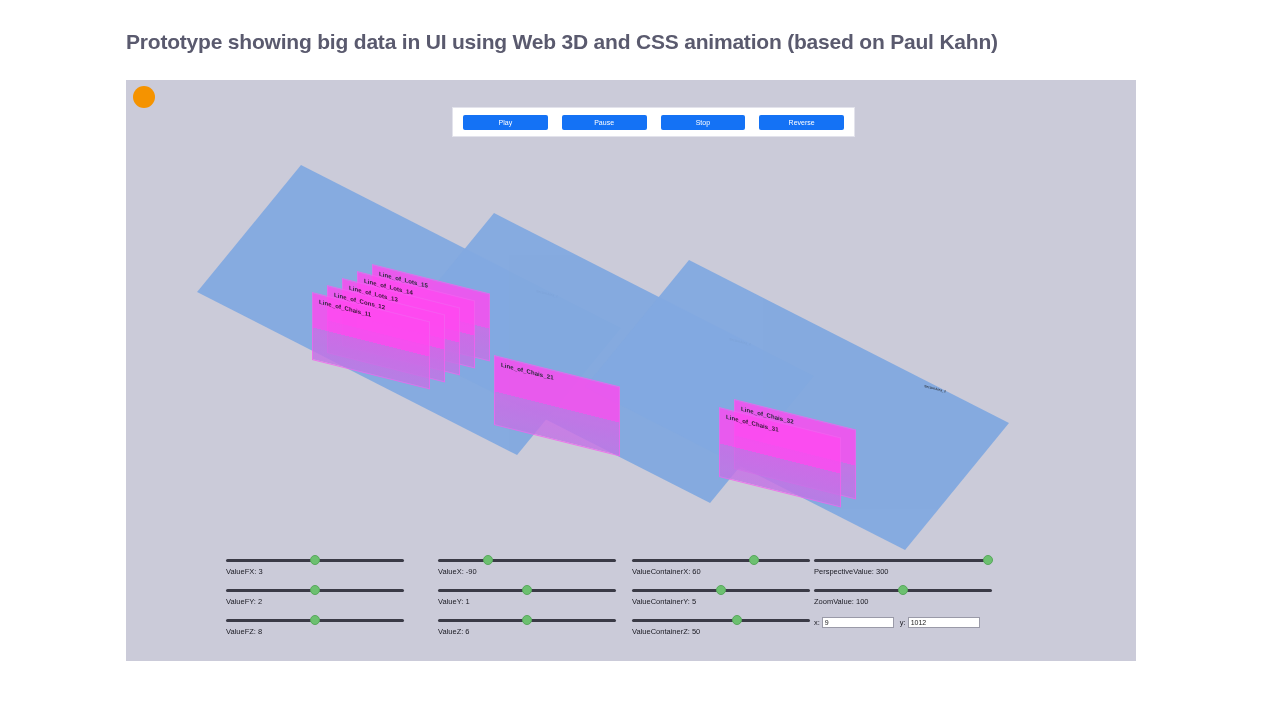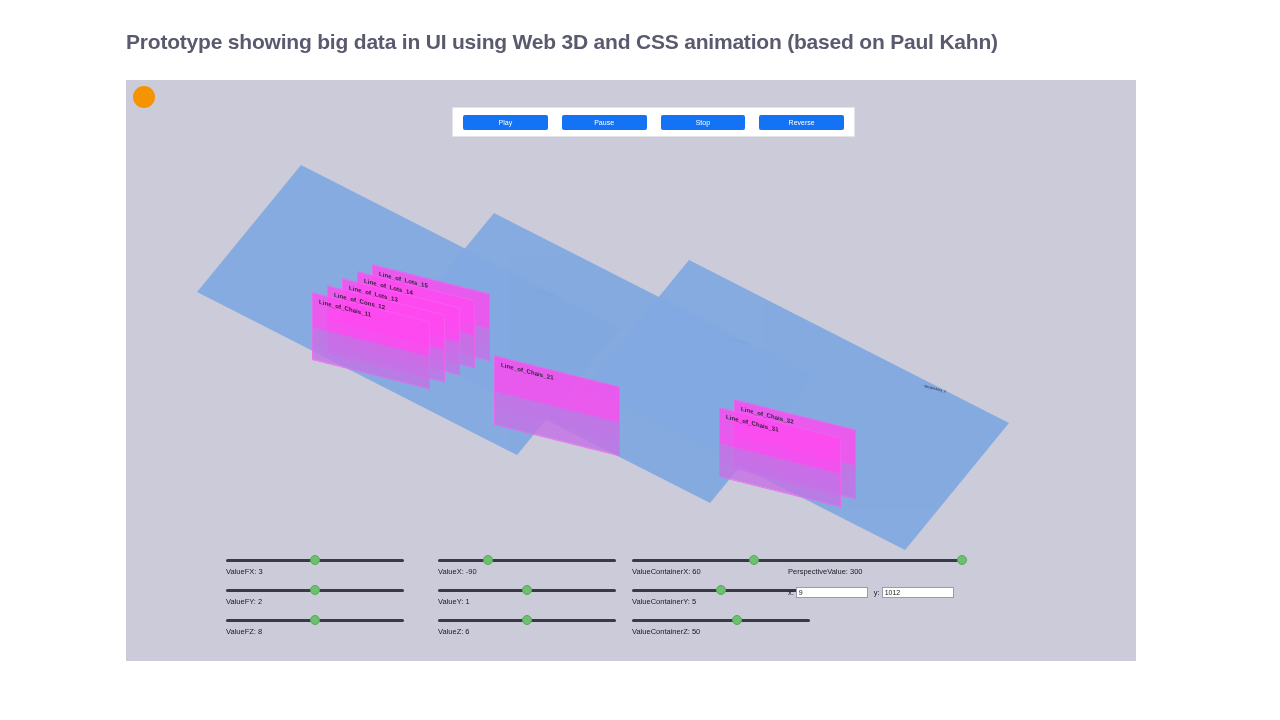--- a/index.html
+++ b/index.html
@@ -252,27 +252,34 @@
         </div>
         <div class="ctrl-row">
           <div class="slider">
             <div class="track"></div>
             <div class="thumb" style="left:100px;"></div>
           </div>
           <div class="ctrl-label">ValueContainerZ: 50</div>
         </div>
       </div>
 
-      <div class="ctrl-col" style="left:562px;">
+      <div class="ctrl-col" style="left:588px;">
         <div class="ctrl-row">
           <div class="slider">
             <div class="track"></div>
             <div class="thumb" style="left:169px;"></div>
           </div>
           <div class="ctrl-label">PerspectiveValue: 300</div>
+        </div>
+        <div class="ctrl-row">
+          <div class="slider">
+            <div class="track"></div>
+            <div class="thumb" style="left:84px;"></div>
+          </div>
+          <div class="ctrl-label">ZoomValue: 100</div>
         </div>
         <div class="xy-row">
           <span class="xy-label">x:</span>
           <input class="xy-input" type="text" value="9" style="">
           <span class="xy-label" style="margin-left:4px;">y:</span>
           <input class="xy-input" type="text" value="1012" style="">
         </div>
       </div>
 
     </div>

